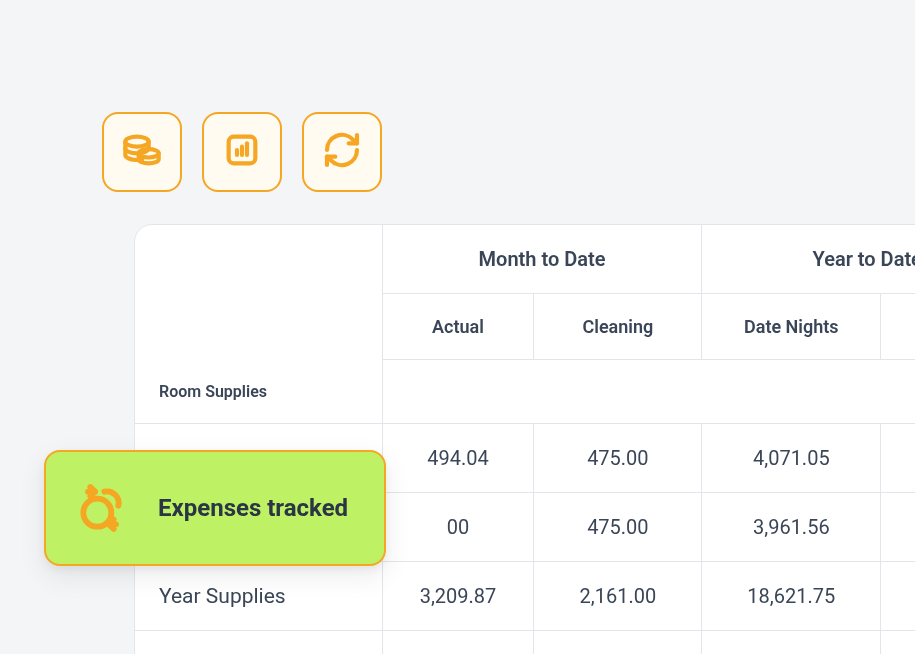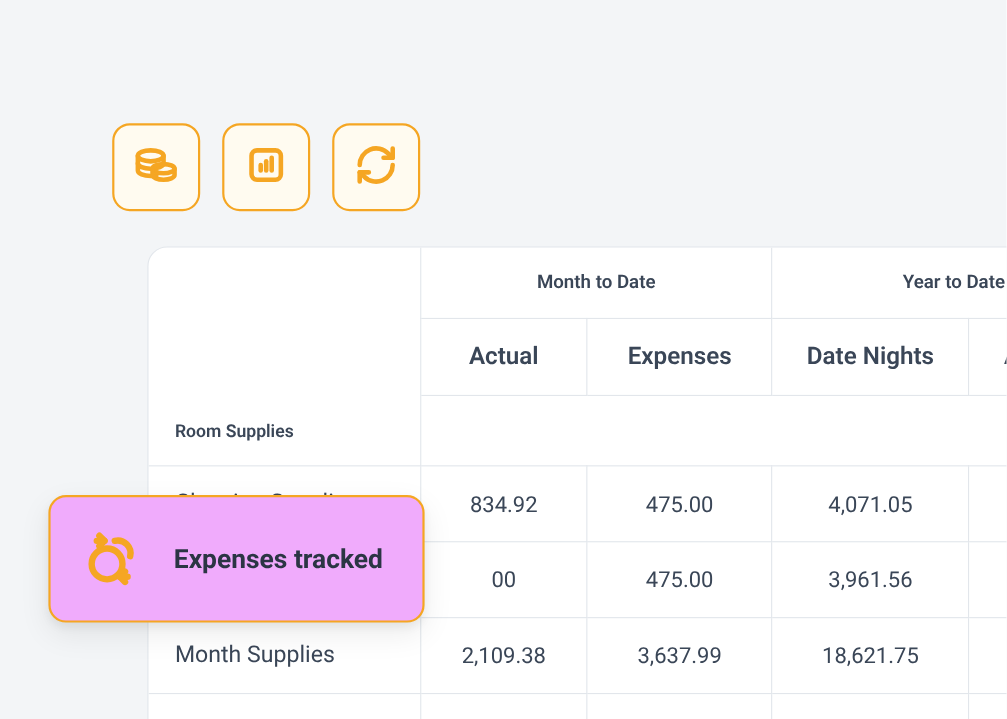--- a/index.html
+++ b/index.html
@@ -61,26 +61,26 @@
     
     th, td {
       border-right: 1px solid #e2e6eb;
       border-bottom: 1px solid #e2e6eb;
       text-align: center;
       color: #3a4657;
     }
     
     th {
       font-weight: 600;
-      font-size: 22px;
+      font-size: 18px;
       padding: 22px 12px;
     }
 
     th.group-header {
-      font-size: 17px;
+      font-size: 20px;
     }
     
     .corner-cell {
       border-bottom: none;
     }
     
     .row-label-header {
       text-align: left;
       padding-left: 24px;
       font-size: 16px;
@@ -103,21 +103,21 @@
     .col-category { width: 228px; }
     .col-actual { width: 140px; }
     .col-adjusted { width: 155px; }
     .col-roomnights { width: 165px; }
     .col-adjusted2 { width: 140px; }
     
     .toast {
       position: absolute;
       top: 450px;
       left: 44px;
-      background: #f0abfc;
+      background: #bef264;
       border: 2.5px solid #f5a623;
       border-radius: 16px;
       padding: 28px 36px 28px 28px;
       display: flex;
       align-items: center;
       gap: 28px;
       box-shadow: 0 10px 28px rgba(0,0,0,0.08), 0 4px 8px rgba(0,0,0,0.05);
     }
     
     .toast-icon {
@@ -182,50 +182,50 @@
 <div class="table-container">
   <table>
     <thead>
       <tr>
         <th class="col-category corner-cell" rowspan="2"></th>
         <th class="group-header" colspan="2">Month to Date</th>
         <th class="group-header" colspan="2">Year to Date</th>
       </tr>
       <tr>
         <th class="col-actual">Actual</th>
-        <th class="col-adjusted">Expenses</th>
+        <th class="col-adjusted">Cleaning</th>
         <th class="col-roomnights">Date Nights</th>
         <th class="col-adjusted2">Adjusted</th>
       </tr>
     </thead>
     <thead>
       <tr>
         <th class="row-label-header col-category" style="border-top:none">Room Supplies</th>
         <th style="border-top:none" colspan="4"></th>
       </tr>
     </thead>
     <tbody>
       <tr>
         <td class="row-label">Cleaning Supplies</td>
-        <td>834.92</td>
+        <td>494.04</td>
         <td>475.00</td>
         <td>4,071.05</td>
         <td>5,514</td>
       </tr>
       <tr>
         <td class="row-label"></td>
         <td>00</td>
         <td>475.00</td>
         <td>3,961.56</td>
         <td>5,72</td>
       </tr>
       <tr>
-        <td class="row-label">Month Supplies</td>
-        <td>2,109.38</td>
-        <td>3,637.99</td>
+        <td class="row-label">Year Supplies</td>
+        <td>3,209.87</td>
+        <td>2,161.00</td>
         <td>18,621.75</td>
         <td>25,3</td>
       </tr>
       <tr>
         <td class="row-label">Room Supplies</td>
         <td>221.00</td>
         <td>475.00</td>
         <td>5,118.00</td>
         <td>5,56</td>
       </tr>

